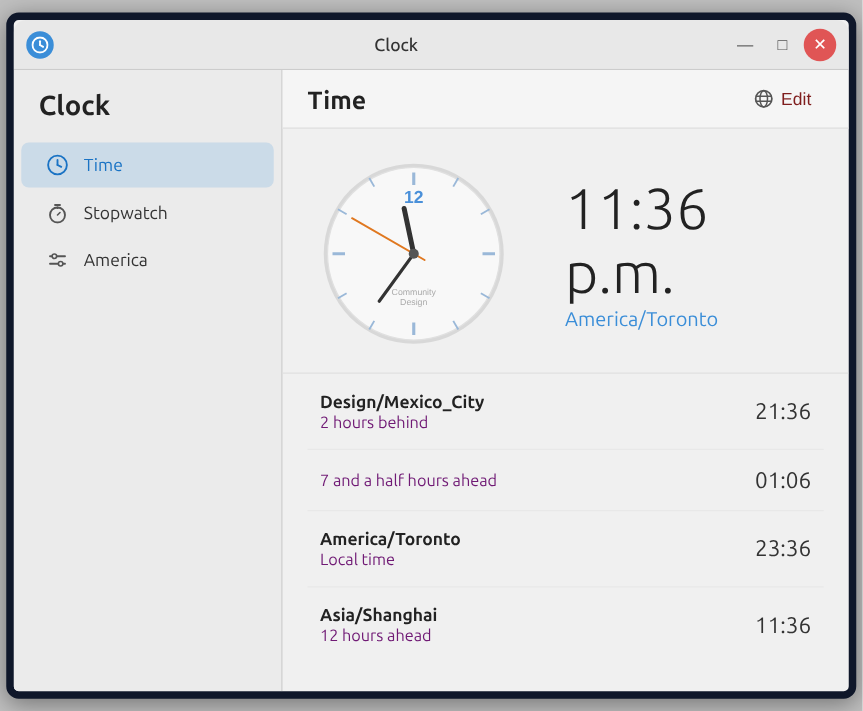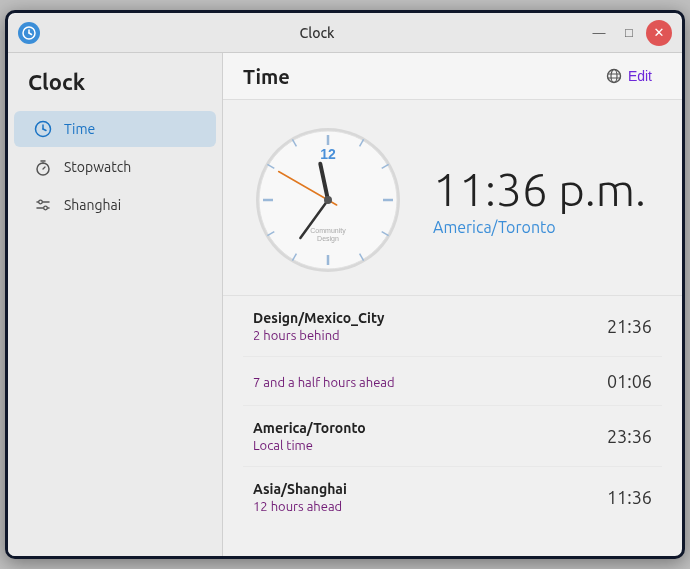--- a/index.html
+++ b/index.html
@@ -15,21 +15,21 @@
     }
     .window {
       width: 680px;
       height: 549px;
       background: #f0f0f0;
       border-radius: 10px;
       box-shadow: 0 4px 20px rgba(0,0,0,0.4);
       display: flex;
       flex-direction: column;
       overflow: hidden;
-      border: 3px solid #0f172a;
+      border: 6px solid #0f172a;
     }
     .titlebar {
       background: #e8e8e8;
       height: 40px;
       display: flex;
       align-items: center;
       padding: 0 10px;
       border-bottom: 1px solid #ccc;
       border-radius: 10px 10px 0 0;
       position: relative;
@@ -136,33 +136,33 @@
       color: #222;
     }
     .edit-btn {
       display: flex;
       align-items: center;
       gap: 6px;
       background: transparent;
       border: none;
       cursor: pointer;
       font-size: 14px;
-      color: #6d28d9;
+      color: #7f1d1d;
       padding: 5px 10px;
       border-radius: 5px;
     }
     .main-content {
       flex: 1;
       overflow-y: auto;
       padding: 0;
     }
     .clock-display {
       display: flex;
       align-items: center;
-      gap: 30px;
+      gap: 46px;
       padding: 25px 30px 20px;
       border-bottom: 1px solid #e0e0e0;
     }
     .analog-clock {
       width: 150px;
       height: 150px;
       flex-shrink: 0;
     }
     .digital-time {
       display: flex;
@@ -255,21 +255,21 @@
       </div>
 
 
       <div class="sidebar-item">
         <svg viewBox="0 0 18 18" fill="none">
           <line x1="3" y1="6" x2="15" y2="6" stroke="#555" stroke-width="1.5" stroke-linecap="round"></line>
           <circle cx="6.5" cy="6" r="1.8" stroke="#555" stroke-width="1.3" fill="#ebebeb"></circle>
           <line x1="3" y1="12" x2="15" y2="12" stroke="#555" stroke-width="1.5" stroke-linecap="round"></line>
           <circle cx="11.5" cy="12" r="1.8" stroke="#555" stroke-width="1.3" fill="#ebebeb"></circle>
         </svg>
-        <span>Shanghai</span>
+        <span>America</span>
       </div>
     </div>
 
     <div class="main">
       <div class="main-header">
         <span class="main-title">Time</span>
         <button class="edit-btn">
           <svg width="16" height="16" viewBox="0 0 16 16" fill="none">
             <circle cx="8" cy="8" r="6.5" stroke="#555" stroke-width="1.4" fill="none"></circle>
             <ellipse cx="8" cy="8" rx="3" ry="6.5" stroke="#555" stroke-width="1.2" fill="none"></ellipse>

